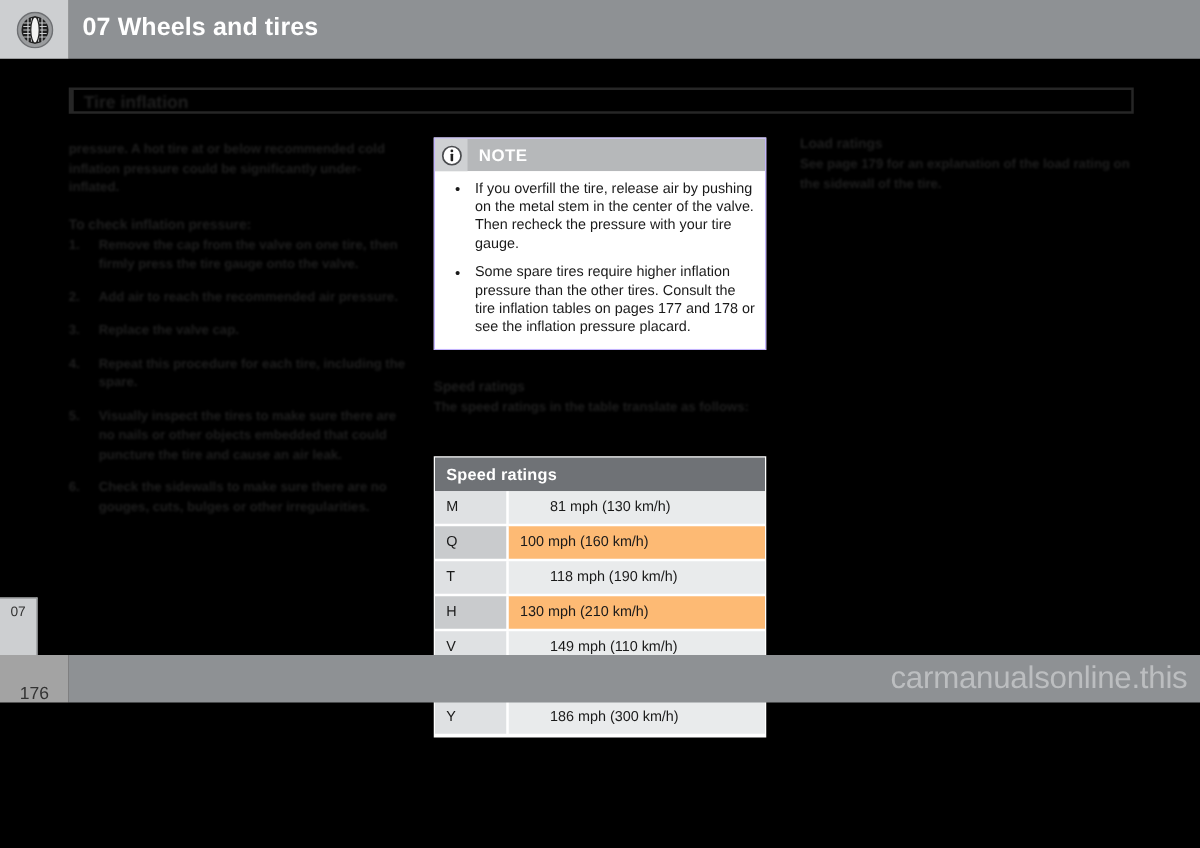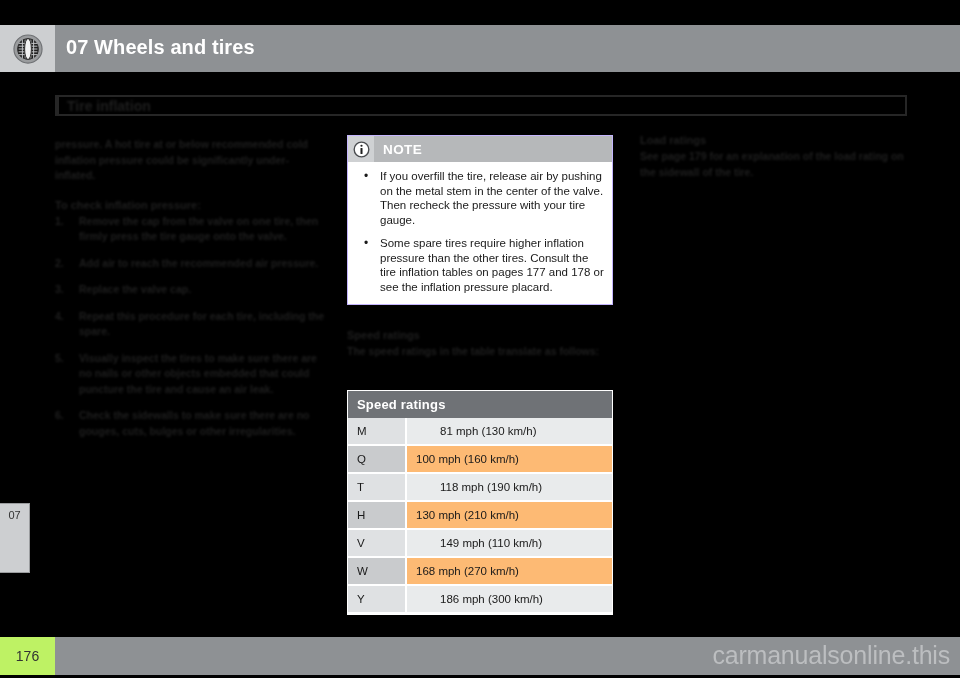--- a/index.html
+++ b/index.html
@@ -2,21 +2,21 @@
 <html><head>
 <meta charset="utf-8">
 <style>
   * { box-sizing: border-box; margin: 0; padding: 0; }
   html, body {
     width: 960px; height: 678px;
     background: #000;
     font-family: "Liberation Sans", sans-serif;
     overflow: hidden;
   }
-  .page { position: relative; width: 960px; height: 650px; background: #000; margin-top: 25px; }
+  .page { position: relative; width: 960px; height: 562px; background: #000; }
 
   
   .header { position: absolute; left: 0; top: 0; width: 960px; height: 47px; }
   .header-icon-block {
     position: absolute; left: 0; top: 0; width: 55px; height: 47px;
     background: #cdcfd1; display: flex; align-items: center; justify-content: center;
   }
   .tire-icon { width: 30px; height: 30px; display: block; }
   .header-bar {
     position: absolute; left: 55px; top: 0; width: 905px; height: 47px;
@@ -121,21 +121,21 @@
   }
   .side-tab-text {
     position: absolute; left: 0; right: 0; top: 5px; text-align: center;
     font-size: 11px; color: #333333;
   }
 
   
   .footer { position: absolute; left: 0; bottom: 0; width: 960px; height: 38px; }
   .footer-pagebox {
     position: absolute; left: 0; top: 0; width: 55px; height: 38px;
-    background: #bef264; display: flex; align-items: center; justify-content: center;
+    background: #a3a3a3; display: flex; align-items: flex-end; justify-content: center;
   }
   .footer-pagenum { font-size: 14px; color: #333333; }
   .footer-bar {
     position: absolute; left: 55px; top: 0; width: 905px; height: 38px;
     background: #8e9194;
   }
   .watermark {
     position: absolute; right: 10px; top: 4px;
     font-size: 25px; color: #bcbec0; letter-spacing: -.2px;
   }

